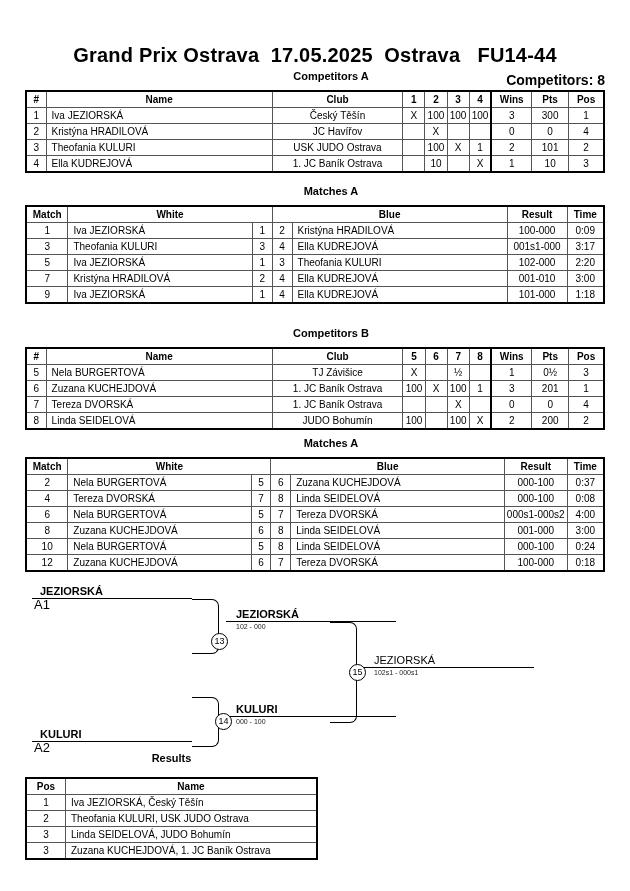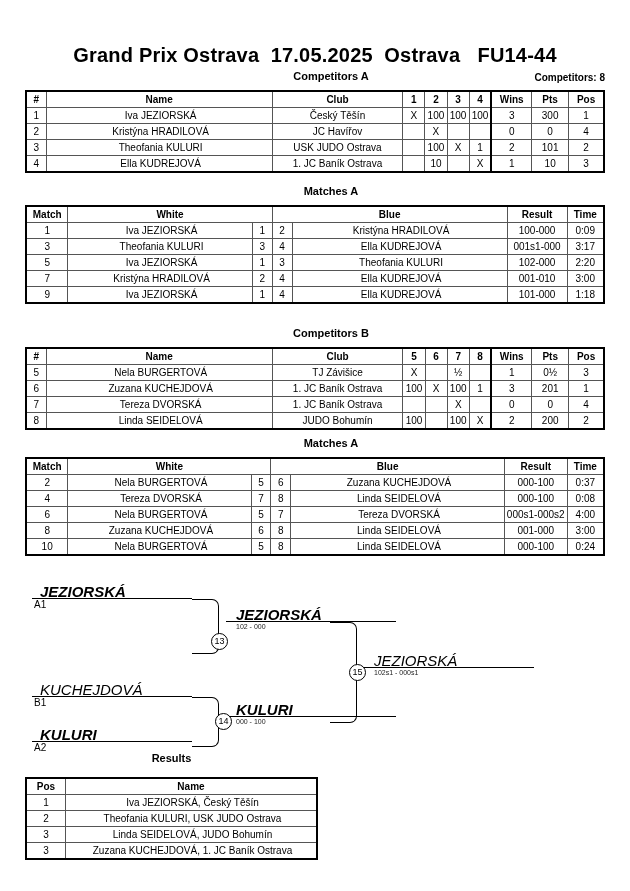--- a/index.html
+++ b/index.html
@@ -25,21 +25,21 @@
     text-align: center;
     font-size: 20px;
     font-weight: bold;
     letter-spacing: 0.2px;
     white-space: pre;
   }
   #competitors-count {
     position: absolute;
     top: 72px;
     right: 25px;
-    font-size: 10px;
+    font-size: 14px;
     font-weight: bold;
   }
 
   
   .section-caption {
     position: absolute;
     left: 16px;
     width: 630px;
     text-align: center;
     font-size: 11px;
@@ -61,21 +61,21 @@
     line-height: 15px;
     font-weight: normal;
     overflow: hidden;
     white-space: nowrap;
   }
   table.grid th {
     font-weight: bold;
     text-align: center;
   }
   .c { text-align: center; }
-  .l { text-align: center; padding-left: 5px !important; }
+  .l { text-align: left; padding-left: 5px !important; }
   .bold { font-weight: bold; }
   .thickleft { border-left: 2px solid #000 !important; }
 
   
   #table-competitors-a { left: 25px; top: 90px; width: 580px; }
   #table-competitors-b { left: 25px; top: 347px; width: 580px; }
   
   #table-matches-a { left: 25px; top: 205px; width: 580px; }
   #table-matches-b { left: 25px; top: 457px; width: 580px; }
   
@@ -87,33 +87,32 @@
     left: 0;
     top: 580px;
     width: 630px;
     height: 180px;
   }
   .bk-slot {
     position: absolute;
     width: 160px;
   }
   .bk-name {
-    font-size: 15px;
+    font-size: 11px;
     line-height: 13px;
     padding-left: 8px;
     white-space: nowrap;
-    font-style: italic;
   }
   .bk-name.win { font-weight: bold; }
   .bk-rule {
     border-bottom: 1px solid #000;
     width: 100%;
   }
   .bk-seed {
-    font-size: 10px;
+    font-size: 13px;
     line-height: 11px;
     padding-left: 2px;
   }
   .bk-node {
     position: absolute;
     width: 170px;
   }
   .bk-node .bk-name { padding-left: 10px; }
   .bk-score {
     font-size: 7px;
@@ -435,37 +434,41 @@
       </tr>
       <tr>
         <td class="c">10</td>
         <td class="l">Nela BURGERTOVÁ</td>
         <td class="c">5</td>
         <td class="c">8</td>
         <td class="l bold">Linda SEIDELOVÁ</td>
         <td class="c">000-100</td>
         <td class="c">0:24</td>
       </tr>
+      <tr>
+        <td class="c">12</td>
+        <td class="l bold">Zuzana KUCHEJDOVÁ</td>
+        <td class="c">6</td>
+        <td class="c">7</td>
+        <td class="l">Tereza DVORSKÁ</td>
+        <td class="c">100-000</td>
+        <td class="c">0:18</td>
+      </tr>
     </tbody>
 </table>
 
 <div id="bracket">
 
   <div class="bk-slot" style="left:32px; top:5px;">
     <div class="bk-name win">JEZIORSKÁ</div>
     <div class="bk-rule"></div>
     <div class="bk-seed">A1</div>
   </div>
 
 
-  <div class="bk-slot" style="left:32px; top:103px;">
-    <div class="bk-name">KUCHEJDOVÁ</div>
-    <div class="bk-rule"></div>
-    <div class="bk-seed">B1</div>
-  </div>
 
   <div class="bk-slot" style="left:32px; top:148px;">
     <div class="bk-name win">KULURI</div>
     <div class="bk-rule"></div>
     <div class="bk-seed">A2</div>
   </div>
 
   <div class="conn" style="left:192px; top:19px; width:26px; height:53px;
               border-right:1px solid #000; border-top:1px solid #000; border-bottom:1px solid #000;
               border-top-right-radius:7px; border-bottom-right-radius:7px;"></div>

